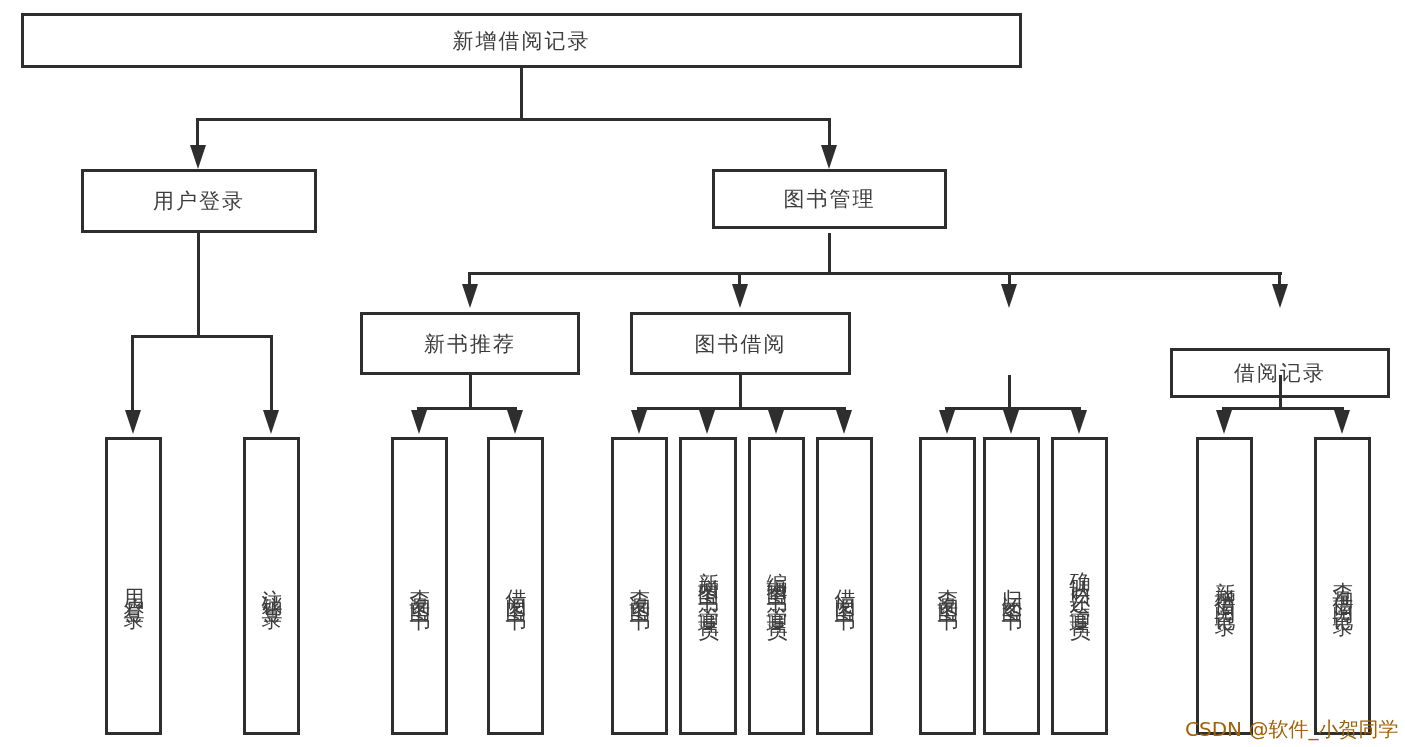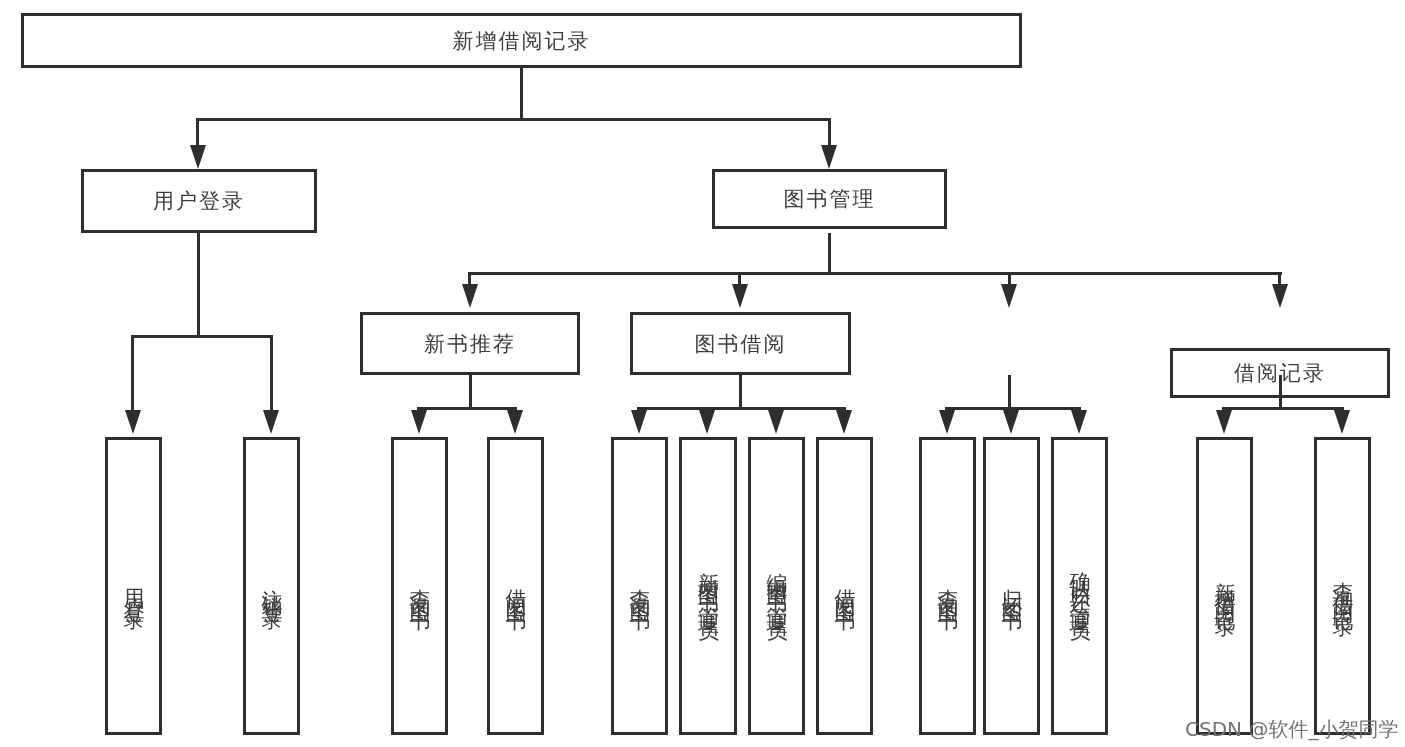--- a/index.html
+++ b/index.html
@@ -30,21 +30,21 @@
   .hline{height:3px;}
   .vline{width:3px;}
   .arrow{
     position:absolute;width:0;height:0;
     border-left:8px solid transparent;
     border-right:8px solid transparent;
     border-top:24px solid #2e2e2e;
   }
   .watermark{
     position:absolute;
-    color:#737373;
+    color:#a16207;
     font-size:20px;
     white-space:nowrap;
   }
 </style>
 </head>
 <body>
 
 <div class="canvas">
 
   <div class="box h-box" style="left:21px;top:13px;width:1001px;height:55px;">新增借阅记录</div>

